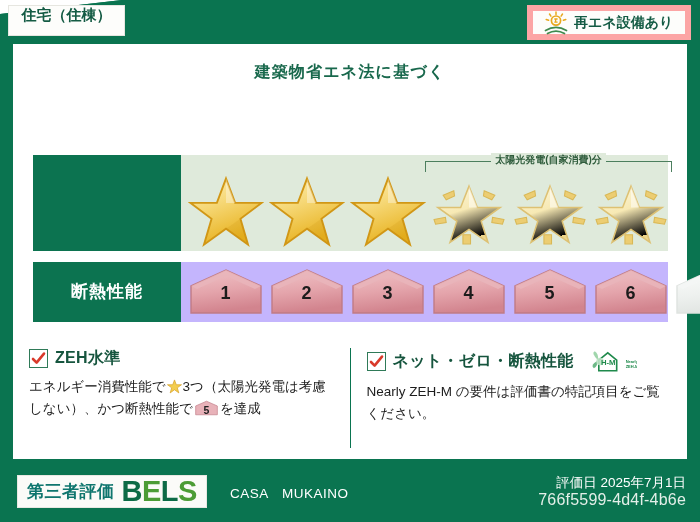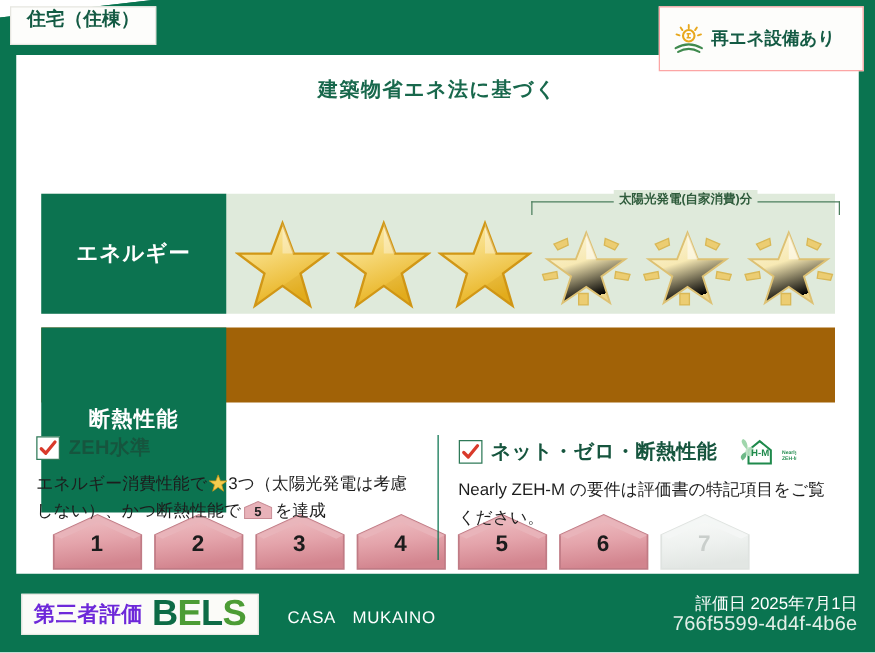--- a/index.html
+++ b/index.html
@@ -47,23 +47,23 @@
   }
   #type-tab .txt {
     font-size: 15px; font-weight: bold; color: #145b44;
     letter-spacing: 0px;
   }
 
   
   #renew-badge {
     position: absolute;
     right: 9px; top: 5px;
-    width: 164px; height: 52px;
+    width: 164px; height: 35px;
     background: #fdfdfb;
-    border: 1px solid #fca5a5;
+    border: 6px solid #fca5a5;
     display: flex; align-items: center; gap: 5px;
     padding-left: 10px;
     z-index: 6;
   }
   #renew-badge .txt {
     font-size: 14px; font-weight: bold; color: #145b44;
   }
   .sun-icon { width: 26px; height: 24px; flex: 0 0 26px; }
 
   
@@ -132,22 +132,22 @@
   #solar-bracket {
     height: 11px;
     border: 1.3px solid #4c7f5e;
     border-bottom: none;
   }
 
   
   #row-insul {
     position: absolute; left: 33px; top: 262px;
     width: 635px; height: 60px;
-    background: #a16207;
-    display: flex; z-index: 5; flex-direction: column;
+    background: #c4b5fd;
+    display: flex; z-index: 5;
   }
   #row-insul .row-body {
     flex: 1; display: flex; align-items: center;
     padding-left: 4px;
   }
   .house-cell {
     width: 81px; flex: 0 0 81px;
     display: flex; align-items: center; justify-content: center;
     position: relative;
   }
@@ -213,21 +213,21 @@
     height: 62px; z-index: 6;
   }
   #bels-box {
     position: absolute; left: 17px; bottom: 14px;
     height: 33px; background: #fbfbf8;
     border: 1px solid #e8e8e2;
     display: flex; align-items: center;
     padding: 0 9px;
   }
   #bels-box .jp {
-    font-size: 17px; font-weight: bold; color: #6d28d9;
+    font-size: 17px; font-weight: bold; color: #0f766e;
     letter-spacing: 0.5px;
   }
   #bels-box .bels {
     font-size: 29px; font-weight: bold; margin-left: 7px;
     letter-spacing: -0.5px;
     text-align: right;
   }
   #bels-box .bels .b1 { color: #0d6b46; }
   #bels-box .bels .b2 { color: #4c9c35; }
   #bels-box .bels .b3 { color: #0d6b46; }
@@ -278,21 +278,20 @@
   </span>
   <span class="txt">再エネ設備あり</span>
 </div>
 
 <div id="title-block">
   <div id="title-sub">建築物省エネ法に基づく</div>
 </div>
 
 <div id="row-energy">
   <div class="row-head">
-    <div class="hl">エネルギー</div>
   </div>
   <div class="row-body">
 
     <div id="solar-annot">
       <div class="lbl">太陽光発電(自家消費)分</div>
       <div id="solar-bracket"></div>
     </div>
 
     <div id="stars-wrap">
 

